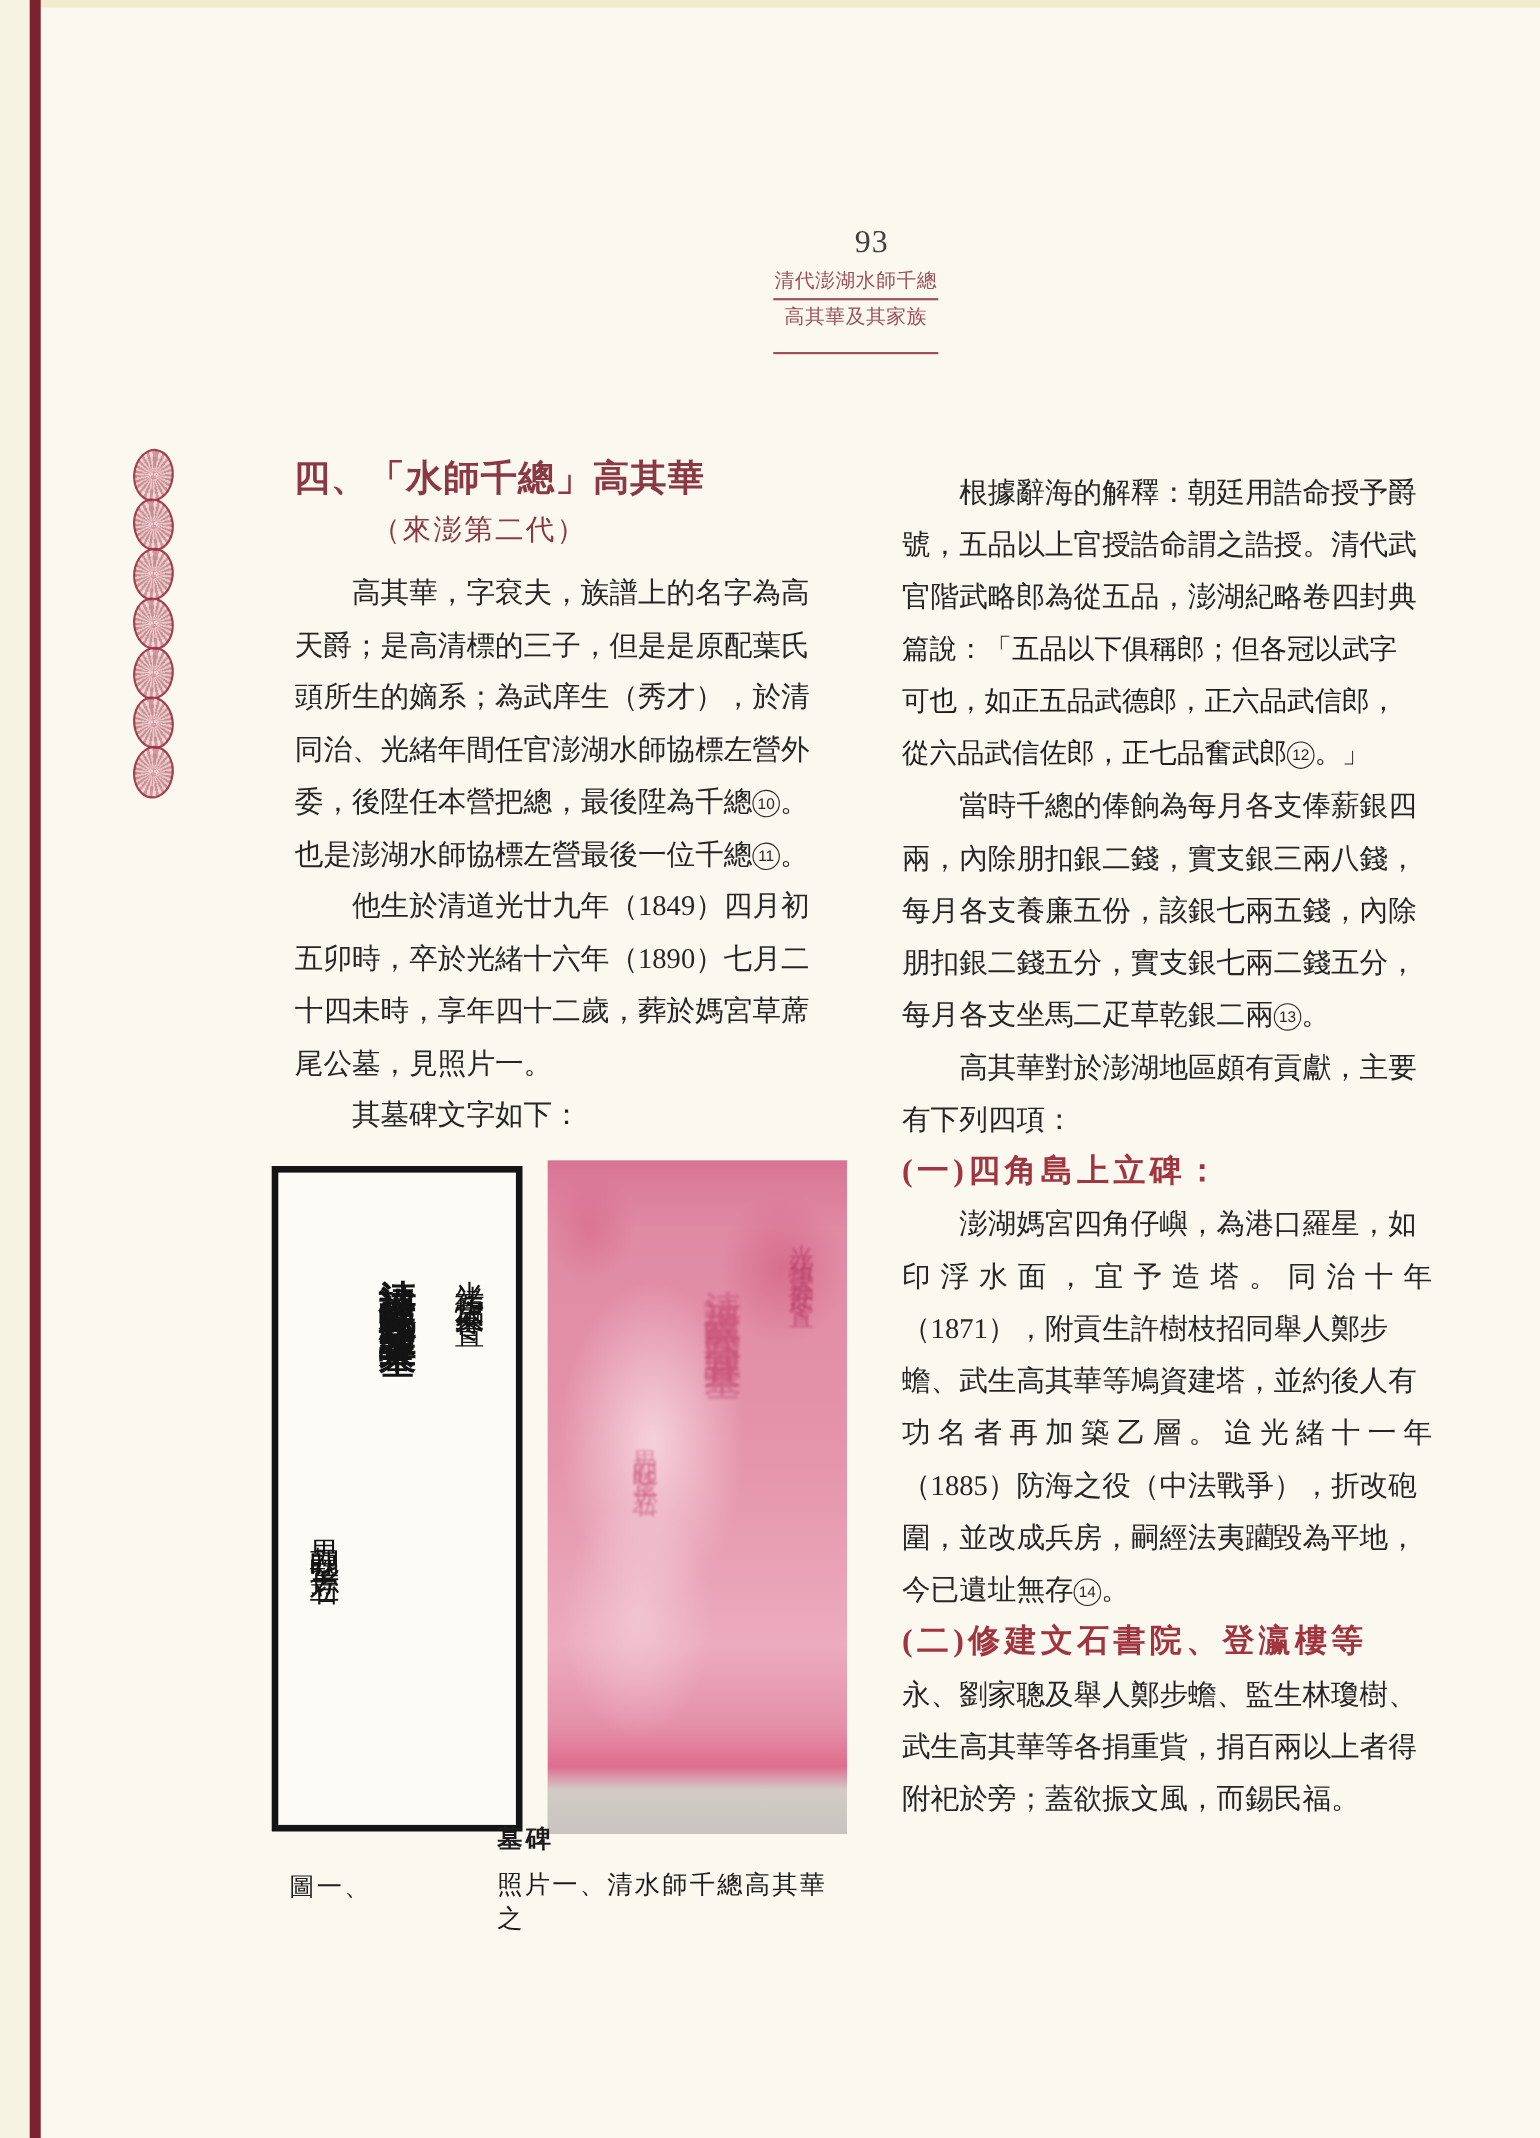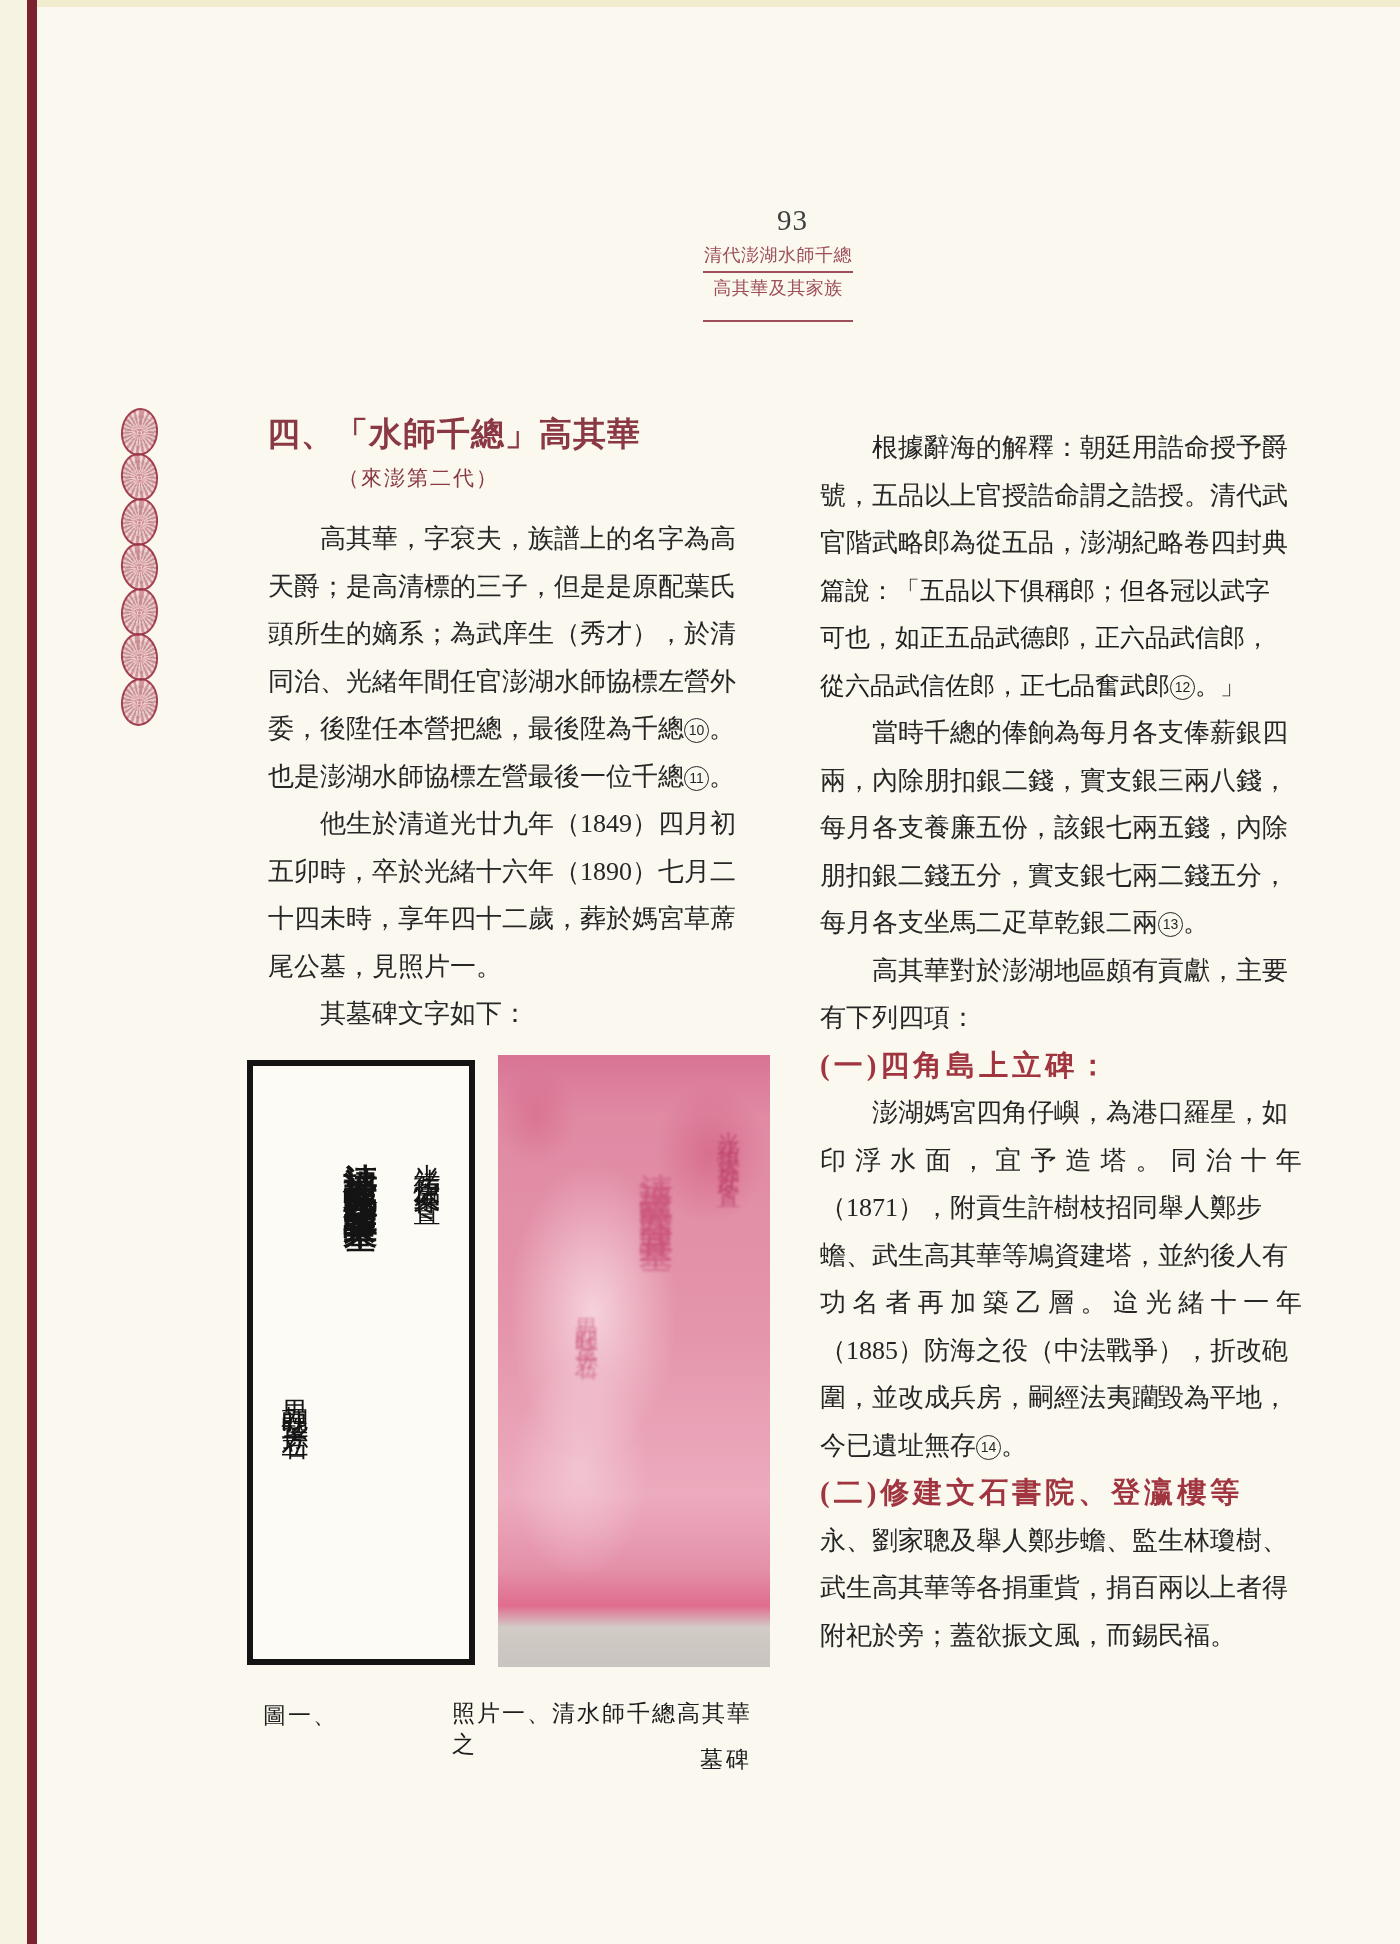--- a/index.html
+++ b/index.html
@@ -28,21 +28,21 @@
   .colwrap{position:absolute;}
   .tline{height:47.5px;line-height:47.5px;font-size:26px;color:var(--ink,#262626);white-space:nowrap;}
   .tline.kai{font-size:25px;color:#1e1e1e;}
   .tline.heading{color:var(--heading-red,#a03540);font-weight:700;font-size:29px;letter-spacing:4px;}
   .tline.spread{display:flex;justify-content:space-between;white-space:normal;}
   .circ{display:inline-block;width:25px;height:25px;border:1.6px solid currentColor;border-radius:50%;
     font-size:14px;line-height:23px;text-align:center;vertical-align:2px;box-sizing:border-box;letter-spacing:0;
     font-family:"Liberation Sans","DejaVu Sans",sans-serif;}
 
   .sec-title{position:absolute;left:267px;top:412px;font-size:33px;font-weight:700;color:var(--title-maroon,#8a3844);letter-spacing:1px;}
-  .sec-subtitle{position:absolute;left:338px;top:464px;font-size:21px;color:var(--title-maroon,#8a3844);letter-spacing:2px;}
+  .sec-subtitle{position:absolute;left:338px;top:464px;font-size:26px;color:var(--title-maroon,#8a3844);letter-spacing:2px;}
 
   
   .tomb-box{position:absolute;left:247px;top:1060px;width:228px;height:605px;border:6px solid #141414;box-sizing:border-box;background:#fcfbf6;}
   .vcol{position:absolute;writing-mode:vertical-rl;text-orientation:upright;color:#141414;white-space:nowrap;}
   .vcol.c1{right:24px;top:76px;font-size:27px;letter-spacing:6px;}
   .vcol.c2{right:86px;top:70px;font-size:34px;font-weight:700;letter-spacing:5px;}
   .vcol.c3{right:156px;top:312px;font-size:27px;letter-spacing:6px;}
 
   
   .photo{position:absolute;left:498px;top:1055px;width:272px;height:612px;overflow:hidden;
@@ -55,21 +55,21 @@
       linear-gradient(180deg,#d87495 0%,#e08aa4 10%,#e494ab 44%,#ecabbe 72%,#e490a9 84%,#e06d8e 90%,#d2cbc6 93.5%,#c9c4bf 100%);}
   .photo .ins{position:absolute;writing-mode:vertical-rl;text-orientation:upright;filter:blur(1.2px);white-space:nowrap;}
   .photo .ins.r{right:26px;top:58px;font-size:23px;letter-spacing:9px;color:rgba(186,62,103,.75);}
   .photo .ins.m{right:92px;top:92px;font-size:33px;font-weight:700;letter-spacing:6px;color:rgba(201,84,122,.5);}
   .photo .ins.l{right:168px;top:244px;font-size:23px;letter-spacing:7px;color:rgba(196,78,116,.48);}
 
   
   .cap{position:absolute;font-size:23px;color:#1c1c1c;letter-spacing:2px;}
   .cap.figure{left:263px;top:1700px;}
   .cap.photo1{left:452px;top:1698px;width:302px;}
-  .cap.photo2{left:452px;top:1744px;width:300px;text-align:right;letter-spacing:3px;}
+  .cap.photo2{left:452px;top:1656px;width:300px;text-align:left;letter-spacing:3px;font-weight:bold;}
 </style>
 </head>
 <body>
 
 <div class="page">
 
   <div class="edge-top"></div>
   <div class="edge-left"></div>
   <div class="red-rule"></div>
 

